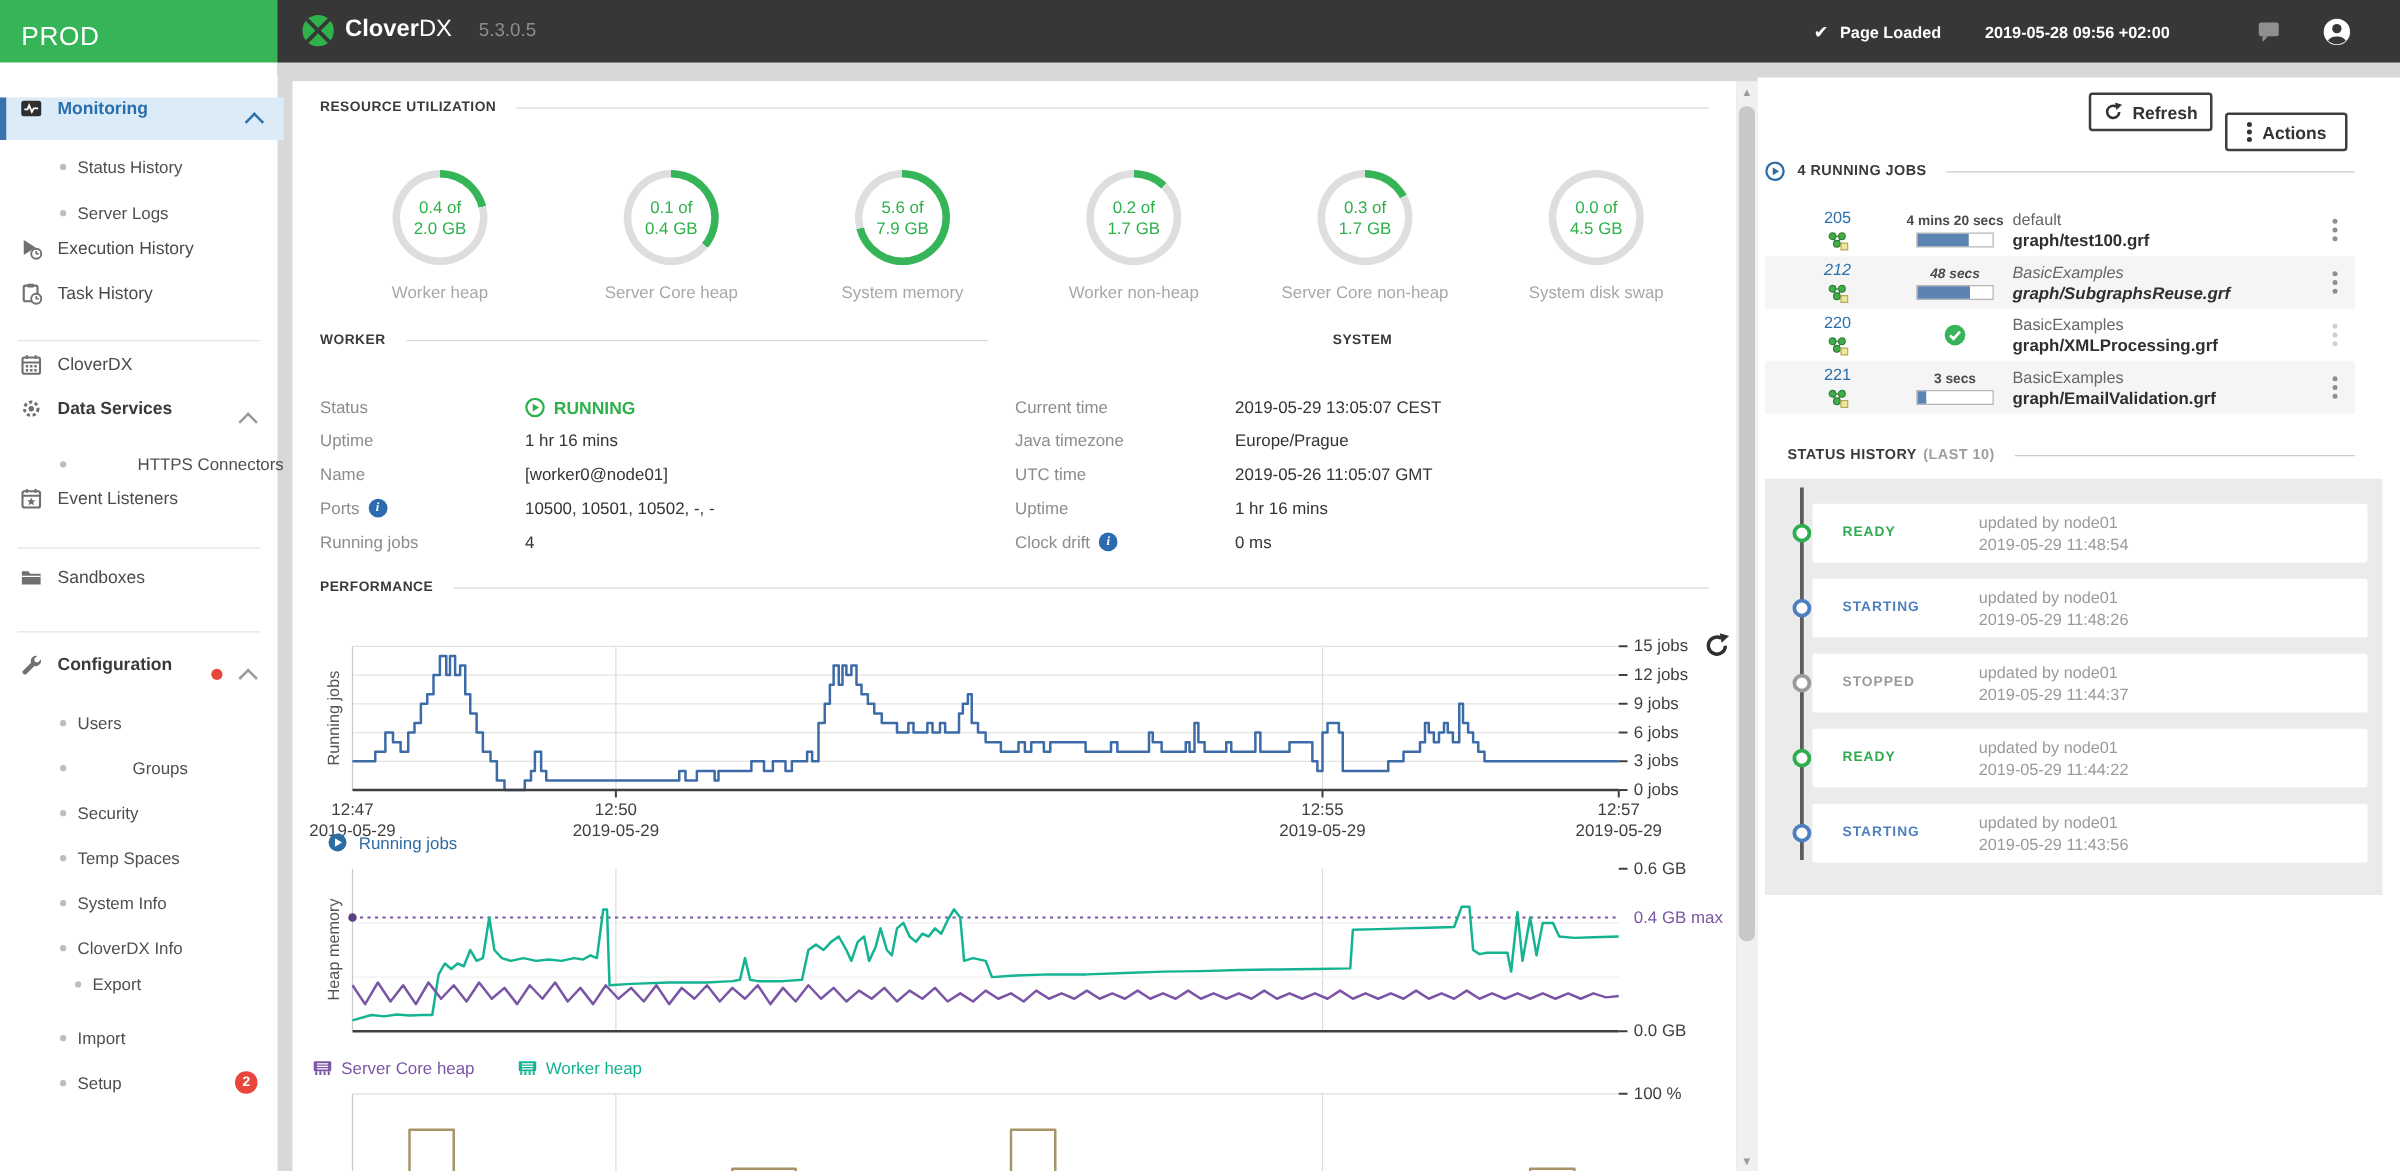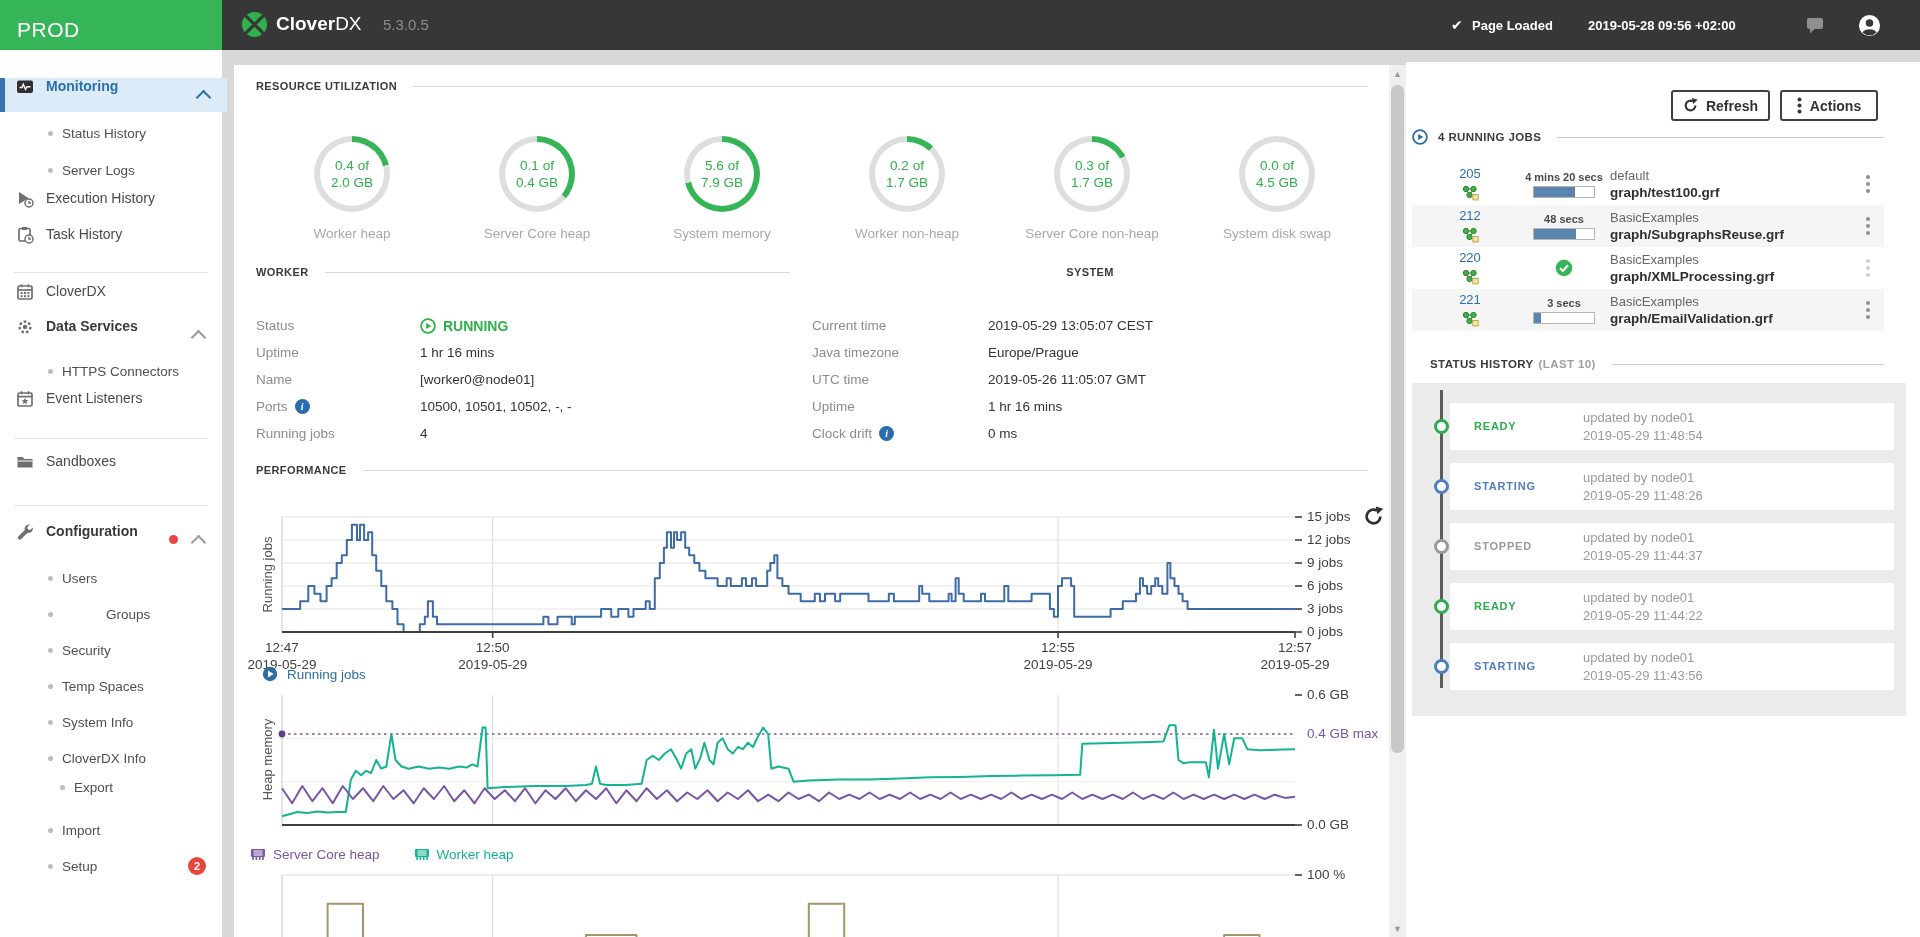--- a/index.html
+++ b/index.html
@@ -204,21 +204,21 @@
         <span class="lbl">CloverDX</span>
       </div>
       <div class="nav-item bold" style="top: 268px;">
         <span class="ic"><svg width="18" height="18" viewBox="0 0 18 18">
             <circle cx="9" cy="9" r="5.4" fill="none" stroke="#6f6f6f" stroke-width="2.4" stroke-dasharray="2.6 2.1"></circle>
             <circle cx="9" cy="9" r="2.2" fill="#6f6f6f"></circle>
           </svg></span>
         <span class="lbl">Data Services</span>
         <span class="chev"></span>
       </div>
-      <div class="nav-sub" style="top: 306px;">
+      <div class="nav-sub" style="top: 306px; gap: 48px;">
         <span class="bullet"></span>
         <span class="lbl">HTTPS Connectors</span>
       </div>
       <div class="nav-item" style="top: 340px;">
         <span class="ic"><svg width="18" height="18" viewBox="0 0 18 18">
             <rect x="2" y="3" width="14" height="13" rx="1.5" fill="none" stroke="#6f6f6f" stroke-width="1.7"></rect>
             <path d="M2 6.6 h14" stroke="#6f6f6f" stroke-width="1.7"></path>
             <path d="M5.5 1.2 v3 M12.5 1.2 v3" stroke="#6f6f6f" stroke-width="1.7"></path>
             <polygon points="9,8 10,10.1 12.3,10.3 10.6,11.8 11.1,14.1 9,12.9 6.9,14.1 7.4,11.8 5.7,10.3 8,10.1" fill="#6f6f6f"></polygon>
           </svg></span>
@@ -529,21 +529,21 @@
     </div>
   </div>
 
   <div class="abs sbar">
     <div class="arrow" style="top:0;">▲</div>
     <div class="thumb" style="top:20px;height:668px;"></div>
     <div class="arrow" style="bottom:0;">▼</div>
   </div>
 
   <div class="abs rpanel"></div>
-  <div class="abs btn" style="left:1671px;top:90px;width:99px;">
+  <div class="abs btn" style="left:1671px;top:74px;width:99px;">
     <svg width="15" height="15" viewBox="0 0 20 20">
         <path d="M16.5 10 a6.5 6.5 0 1 1 -3.2 -5.6" fill="none" stroke="#333" stroke-width="2.8"></path>
         <polygon points="12,0 19.5,2.4 13.5,8" fill="#333"></polygon>
       </svg>
     <span>Refresh</span>
   </div>
   <div class="abs btn" style="left:1780px;top:90px;width:98px;">
     <svg width="5" height="17" viewBox="0 0 5 17">
         <circle cx="2.5" cy="2.5" r="2" fill="#333"></circle>
         <circle cx="2.5" cy="8.5" r="2" fill="#333"></circle>
@@ -583,21 +583,21 @@
         <div class="names">
           <div class="sb">default</div>
           <div class="gr">graph/test100.grf</div>
         </div>
         <span class="kebab">
           <i></i>
           <i></i>
           <i></i>
         </span>
       </div>
-      <div class="jobrow alt" style="top: 205px;">
+      <div class="jobrow alt" style="top: 205px; font-style: italic;">
         <span class="jid">212</span>
         <span class="jicon"><svg width="17" height="16" viewBox="0 0 17 16">
             <g stroke="#2f7d32" stroke-width="1">
               <line x1="4" y1="4" x2="11.5" y2="4"></line>
               <line x1="4" y1="4" x2="7.5" y2="10"></line>
               <line x1="11.5" y1="4" x2="7.5" y2="10"></line>
             </g>
             <circle cx="4" cy="4" r="2.7" fill="#3fae49" stroke="#2f7d32" stroke-width="0.9"></circle>
             <circle cx="11.5" cy="4" r="2.7" fill="#3fae49" stroke="#2f7d32" stroke-width="0.9"></circle>
             <circle cx="7.5" cy="10" r="2.7" fill="#3fae49" stroke="#2f7d32" stroke-width="0.9"></circle>

